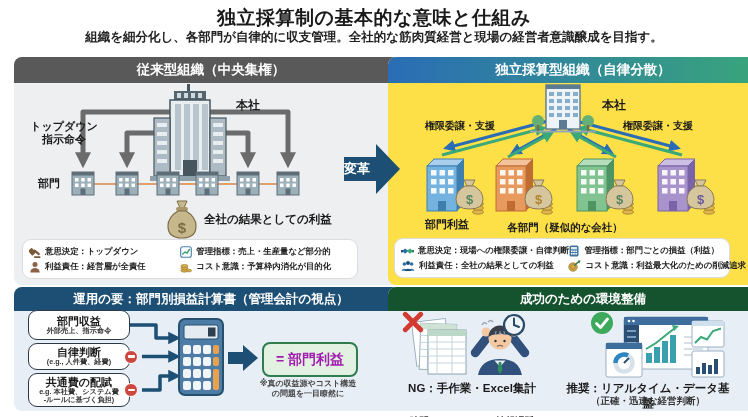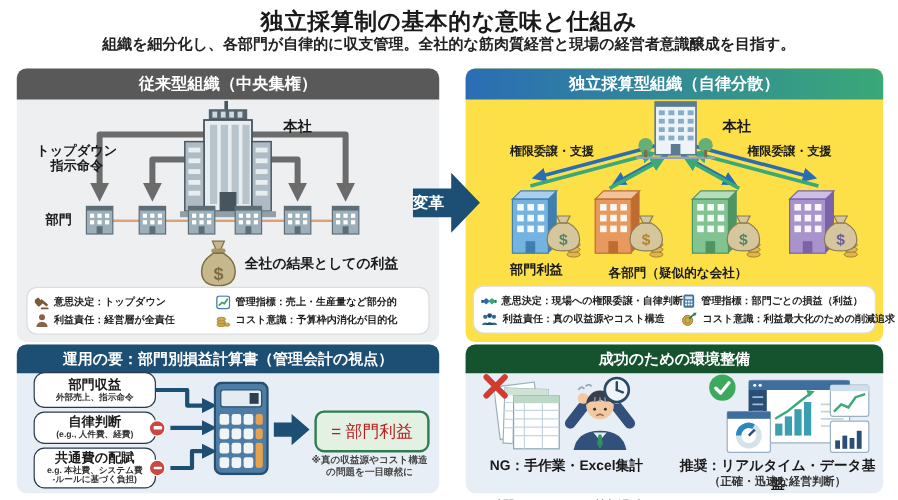--- a/index.html
+++ b/index.html
@@ -5,21 +5,21 @@
   html,body{margin:0;padding:0;background:#fff;}
   body{font-family:"Liberation Sans","DejaVu Sans",sans-serif;color:#1a1a1a;}
   #stage{position:relative;width:748px;height:417px;background:#fff;overflow:hidden;}
   .abs{position:absolute;}
   .pre{white-space:pre-line;}
   .ctr{text-align:center;}
 
   #main-title{left:0;top:5px;width:748px;font-size:19px;font-weight:900;text-align:center;letter-spacing:.5px;}
   #sub-title{left:0;top:29px;width:748px;font-size:12.5px;font-weight:700;text-align:center;color:#222;}
 
-  .panel{position:absolute;border-radius:8px;}
+  .panel{position:absolute;border-radius:8px;padding-left:42px;}
   .panel-hd{position:absolute;left:0;top:0;width:100%;color:#fff;font-weight:700;text-align:center;border-radius:8px 8px 0 0;}
   .hd26{height:26px;line-height:26px;font-size:13.5px;}
   .hd24{height:24px;line-height:24px;font-size:12.5px;}
 
   #panel-traditional{left:14px;top:57px;width:352px;height:228px;background:#edeff1;}
   #panel-traditional .panel-hd{background:#595959;}
   #panel-independent{left:388px;top:57px;width:348px;height:228px;background:#fde047;}
   #panel-independent .panel-hd{background:linear-gradient(90deg,#2a6db5,#3aa878);}
   #panel-pl{left:14px;top:287px;width:352px;height:124px;background:#e8eef6;}
   #panel-pl .panel-hd{background:#1d4e74;}
@@ -32,21 +32,21 @@
   .fact{display:flex;align-items:center;gap:4px;font-size:8.4px;font-weight:700;color:#222;white-space:nowrap;}
   .fact svg{flex:0 0 auto;}
 
   .pl-box{position:absolute;background:#fff;border:1.6px solid #2b3a4a;border-radius:9px;box-sizing:border-box;display:flex;flex-direction:column;justify-content:center;}
   .pl-box .t{font-size:11px;font-weight:800;text-align:center;line-height:12px;}
   .pl-box .s{font-size:7.2px;font-weight:700;text-align:center;color:#333;line-height:8.5px;}
 
   .minus{position:absolute;width:14px;height:14px;border-radius:50%;background:#cc4740;border:1.5px solid #fff;box-sizing:border-box;display:flex;align-items:center;justify-content:center;}
   .minus::after{content:"";display:block;width:7px;height:2.2px;background:#fff;border-radius:1px;}
 
-  #result-box{position:absolute;background:#e3f1e3;border:2px solid #2f7d4f;border-radius:8px;display:flex;align-items:center;justify-content:center;font-size:14px;font-weight:400;color:#b91c1c;}
+  #result-box{position:absolute;background:#e3f1e3;border:2px solid #2f7d4f;border-radius:8px;display:flex;align-items:center;justify-content:center;font-size:14px;font-weight:700;color:#a21caf;}
   #pl-note{font-size:8px;font-weight:700;color:#444;line-height:10px;}
 
   .env-title{font-size:11.5px;font-weight:800;color:#1a1a1a;}
   .env-sub{font-size:9.5px;font-weight:700;color:#333;}
 
   #transform-arrow{left:344px;top:142px;width:58px;height:54px;z-index:5;}
   #transform-label{left:0;top:16px;width:33px;height:22px;line-height:22px;text-align:left;color:#fff;font-size:13px;font-weight:800;}
 </style>
 </head>
 <body>
@@ -439,21 +439,21 @@
               <circle cx="3.4" cy="4" r="1.8"></circle>
               <path d="M0.6,10.8 a2.9,2.7 0 0 1 5.6,0 z"></path>
               <circle cx="10.6" cy="4" r="1.8"></circle>
               <path d="M7.8,10.8 a2.9,2.7 0 0 1 5.6,0 z"></path>
             </g>
             <g fill="#1d4e74">
               <circle cx="7" cy="3" r="2"></circle>
               <path d="M3.9,10.9 a3.2,3 0 0 1 6.2,0 z"></path>
             </g>
           </svg>
-        <span>利益責任：真の収益源やコスト構造</span>
+        <span>利益責任：全社の結果としての利益</span>
       </div>
       <div class="fact">
         <svg width="13" height="12" viewBox="0 0 13 12">
             <circle cx="5" cy="7" r="4.2" fill="#d2ab4a" stroke="#9a7b2a" stroke-width="0.8"></circle>
             <circle cx="5" cy="7" r="2.3" fill="none" stroke="#9a7b2a" stroke-width="0.7"></circle>
             <path d="M6.5,5.5 Q9,2.5 11,1.8" stroke="#2f7d4f" stroke-width="1.4" fill="none"></path>
             <polygon points="9.6,0.6 12.6,0.6 11.2,3.4" fill="#2f7d4f"></polygon>
           </svg>
         <span>コスト意識：利益最大化のための削減追求</span>
       </div>

